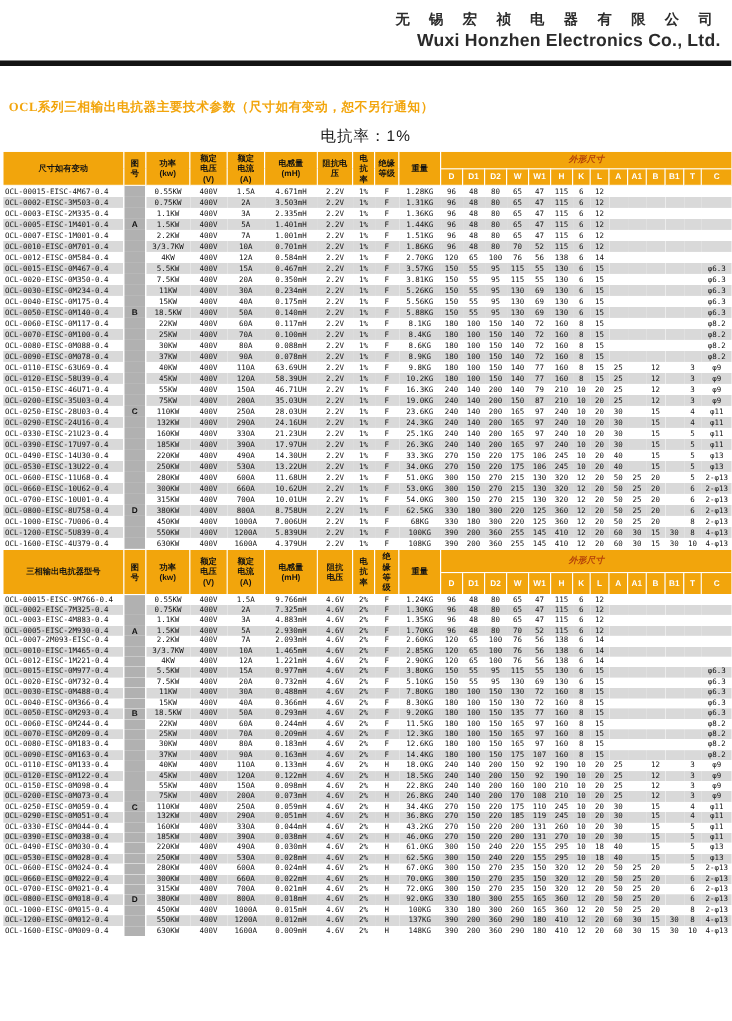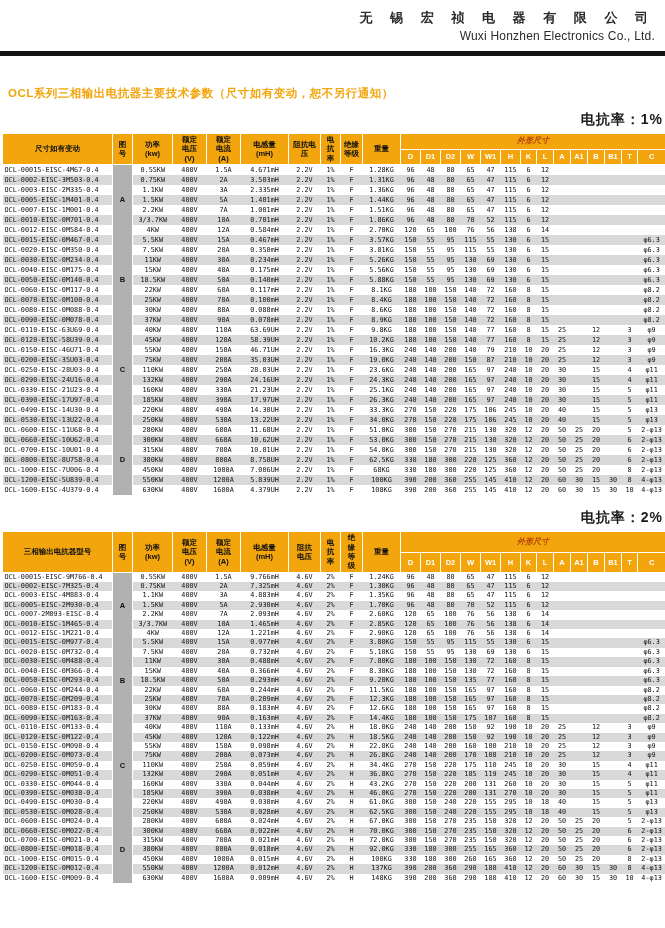--- a/index.html
+++ b/index.html
@@ -13,25 +13,25 @@
     --text:#1A1A1A;
   }
   *{margin:0;padding:0;box-sizing:border-box;}
   html,body{background:#fff;}
   body{
     width:665px;height:928px;overflow:hidden;
     font-family:"Liberation Sans",sans-serif;color:var(--text);
   }
   .page-header{padding:9px 10px 4px 10px;text-align:right;}
   .company-cn{font-size:13px;font-weight:bold;letter-spacing:7px;color:#2b2b2b;}
-  .company-en{font-size:12px;font-weight:normal;color:#2b2b2b;margin-top:2px;letter-spacing:0.2px;}
+  .company-en{font-size:16px;font-weight:bold;color:#2b2b2b;margin-top:2px;letter-spacing:0.2px;}
   .top-bar{height:5px;background:var(--top-bar);width:100%;margin-top:4px;}
   .content{padding:0 2px;}
-  .doc-title{color:var(--accent-title);font-weight:bold;font-size:11.5px;margin:30px 0 0 6px;letter-spacing:0.5px;}
-  .section-title{text-align:right;font-weight:bold;font-size:14px;margin:10px 0 4px 0;letter-spacing:1px;}
+  .doc-title{color:var(--accent-title);font-weight:bold;font-size:11.5px;margin:30px 0 0 6px;letter-spacing:0.5px;font-family:Liberation Serif, serif;}
+  .section-title{text-align:center;font-weight:normal;font-size:14px;margin:10px 0 4px 0;letter-spacing:1px;}
   .section-title.second{margin-top:14px;}
   table.spec{width:661px;table-layout:fixed;border-collapse:collapse;}
   table.spec th{
     background:var(--header-bg);border:1px solid #fff;
     font-size:7.5px;font-weight:bold;text-align:center;vertical-align:middle;
     white-space:pre-line;line-height:1.25;padding:1px 0;color:#111;
   }
   table.spec th.dimgroup{color:var(--dim-group-text);font-size:8px;padding:1px 0;font-style:italic;}
   table.spec th.dimcol{color:var(--dim-text);font-size:7.5px;}
   table.spec td{
@@ -987,21 +987,20 @@
           <td>60</td>
           <td>30</td>
           <td>15</td>
           <td>30</td>
           <td>10</td>
           <td>4-φ13</td>
         </tr>
       </tbody>
   </table>
 
-  <div class="section-title second">电抗率：2%</div>
   <table class="spec t2">
     <colgroup>
         <col style="width: 110px;">
         <col style="width: 20px;">
         <col style="width: 40px;">
         <col style="width: 34px;">
         <col style="width: 34px;">
         <col style="width: 48px;">
         <col style="width: 32px;">
         <col style="width: 20px;">

